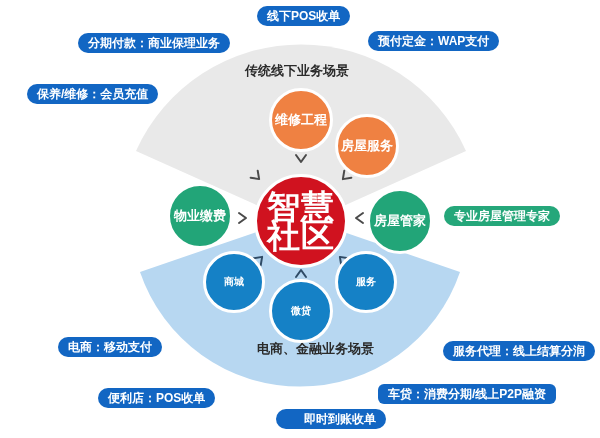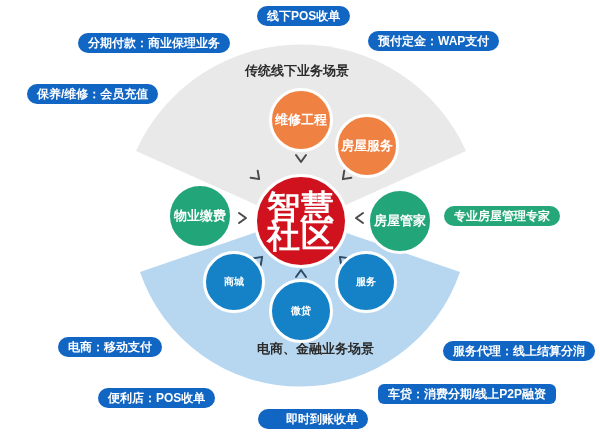--- a/index.html
+++ b/index.html
@@ -29,21 +29,21 @@
   .p-top-left{left:78px;top:33px;}
   .p-top-right{left:368px;top:31px;}
   .p-upper-left{left:27px;top:84px;}
   .p-upper-right{left:438px;top:76px;}
   .p-mid-left{left:38px;top:204px;}
   .p-mid-right{left:444px;top:206px;}
   .p-lower-left{left:58px;top:337px;}
   .p-lower-right{left:443px;top:341px;}
   .p-bottom-left{left:98px;top:388px;}
   .p-bottom-right{left:378px;top:384px;border-radius:6px;}
-  .p-bottom-center{left:258px;top:409px;padding-left:28px;}
+  .p-bottom-center{left:276px;top:409px;padding-left:28px;}
   
   .c-property{left:200px;top:114px;width:64px;height:64px;}
   .c-repair{left:269px;top:88px;width:64px;height:64px;}
   .c-house-svc{left:335px;top:114px;width:64px;height:64px;}
   .c-talent{left:167px;top:183px;width:66px;height:66px;}
   .c-steward{left:367px;top:188px;width:66px;height:66px;}
   .c-mall{left:203px;top:251px;width:62px;height:62px;}
   .c-service{left:335px;top:251px;width:62px;height:62px;}
   .c-microloan{left:269px;top:279px;width:64px;height:64px;}
   .c-center{left:254px;top:174px;width:94px;height:94px;}

